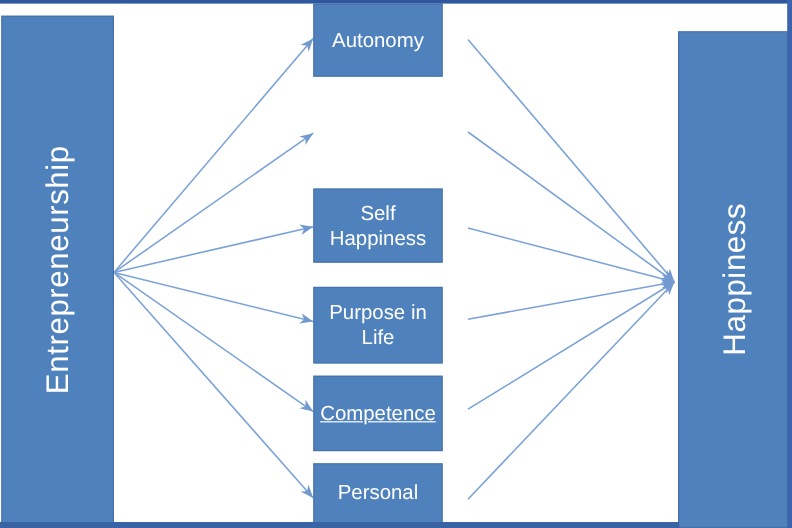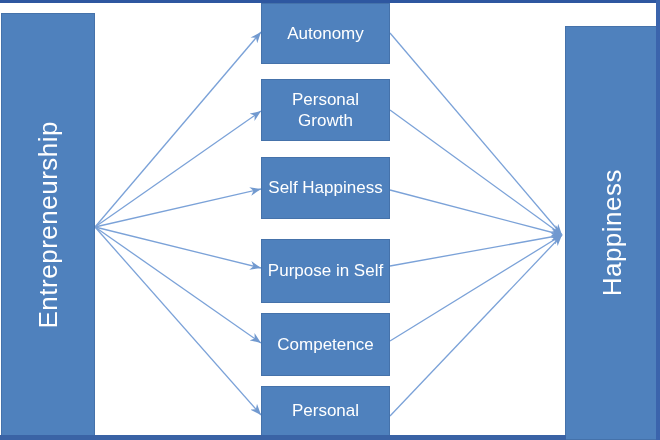--- a/index.html
+++ b/index.html
@@ -12,26 +12,26 @@
   .node{
     position:absolute;display:flex;align-items:center;justify-content:center;
     background:var(--accent,#4f81bd);color:#ffffff;text-align:center;z-index:2;
     border:1px solid rgba(43,74,122,0.28);box-sizing:border-box;
   }
   .side-node{z-index:2;}
   .vlabel{
     writing-mode:vertical-rl;transform:rotate(180deg);
     font-size:26px;letter-spacing:0.5px;color:#ffffff;white-space:nowrap;
   }
-  .factor{left:261px;width:129px;font-size:17px;line-height:1.25;}
+  .factor{left:261px;width:108px;font-size:17px;line-height:1.25;}
   .f-autonomy{top:3px;height:61px;}
   .f-personal-growth{top:79px;height:62px;}
   .f-self-acceptance{top:157px;height:62px;}
   .f-purpose{top:239px;height:64px;}
-  .f-competence{top:313px;height:63px;}
+  .f-competence{top:313px;height:63px;text-decoration:underline;}
   .f-mastery{top:386px;height:50px;}
   .wrap2{display:inline-block;max-width:84px;}
   .node-entrepreneurship{left:1px;top:13px;width:94px;height:423px;}
   .node-happiness{left:565px;top:26px;width:95px;height:414px;}
   .border-top{position:absolute;left:0;top:0;width:660px;height:3px;background:#2e57a0;z-index:3;}
   .border-right{position:absolute;left:656px;top:0;width:4px;height:440px;background:#3b64ac;z-index:3;}
   .border-bottom{position:absolute;left:0;top:435px;width:566px;height:5px;background:#3a63a5;z-index:3;}
 </style>
 </head>
 <body>
@@ -60,28 +60,25 @@
     <line class="edge" x1="390" y1="416" x2="562" y2="235" marker-end="url(#ah)"></line>
   </svg>
 
   <div class="node side-node node-entrepreneurship">
     <span class="vlabel">Entrepreneurship</span>
   </div>
 
   <div class="node factor f-autonomy">
     <span>Autonomy</span>
   </div>
-  <div class="node factor f-personal-growth">
-    <span class="wrap2">Personal Growth</span>
-  </div>
   <div class="node factor f-self-acceptance">
     <span>Self Happiness</span>
   </div>
   <div class="node factor f-purpose">
-    <span>Purpose in Self</span>
+    <span>Purpose in Life</span>
   </div>
   <div class="node factor f-competence">
     <span>Competence</span>
   </div>
   <div class="node factor f-mastery">
     <span>Personal</span>
   </div>
 
   <div class="node side-node node-happiness">
     <span class="vlabel">Happiness</span>

